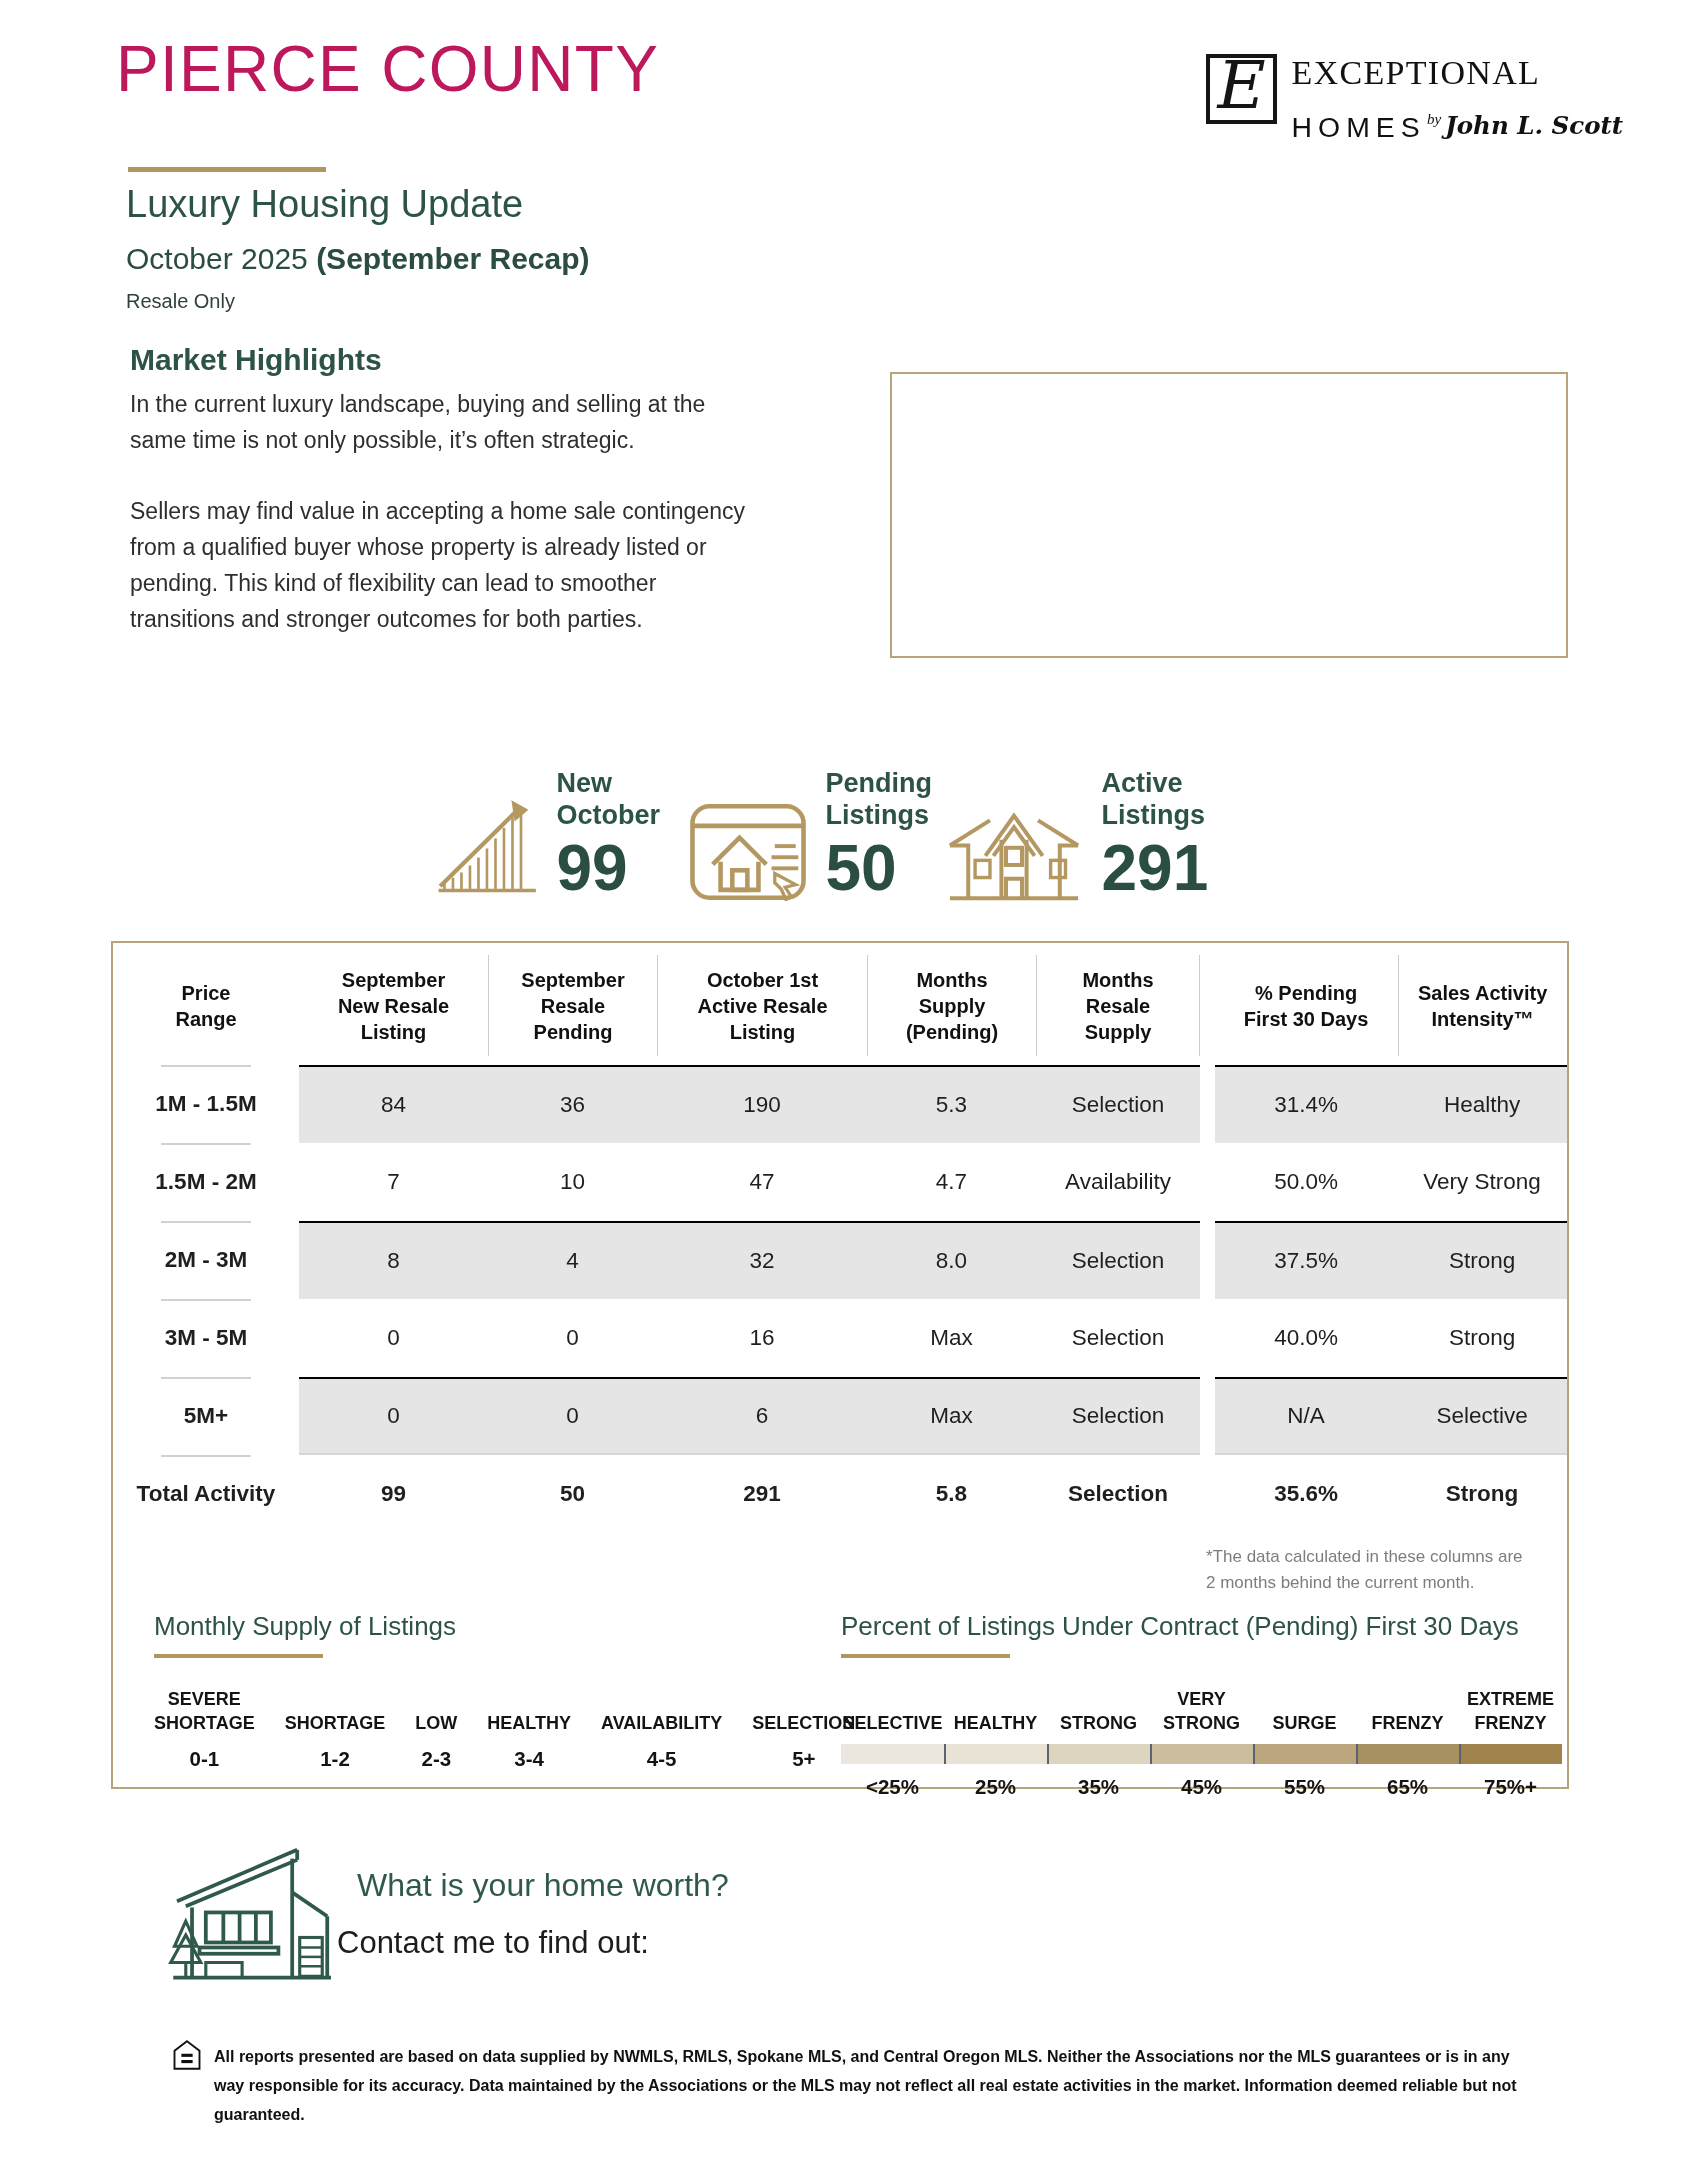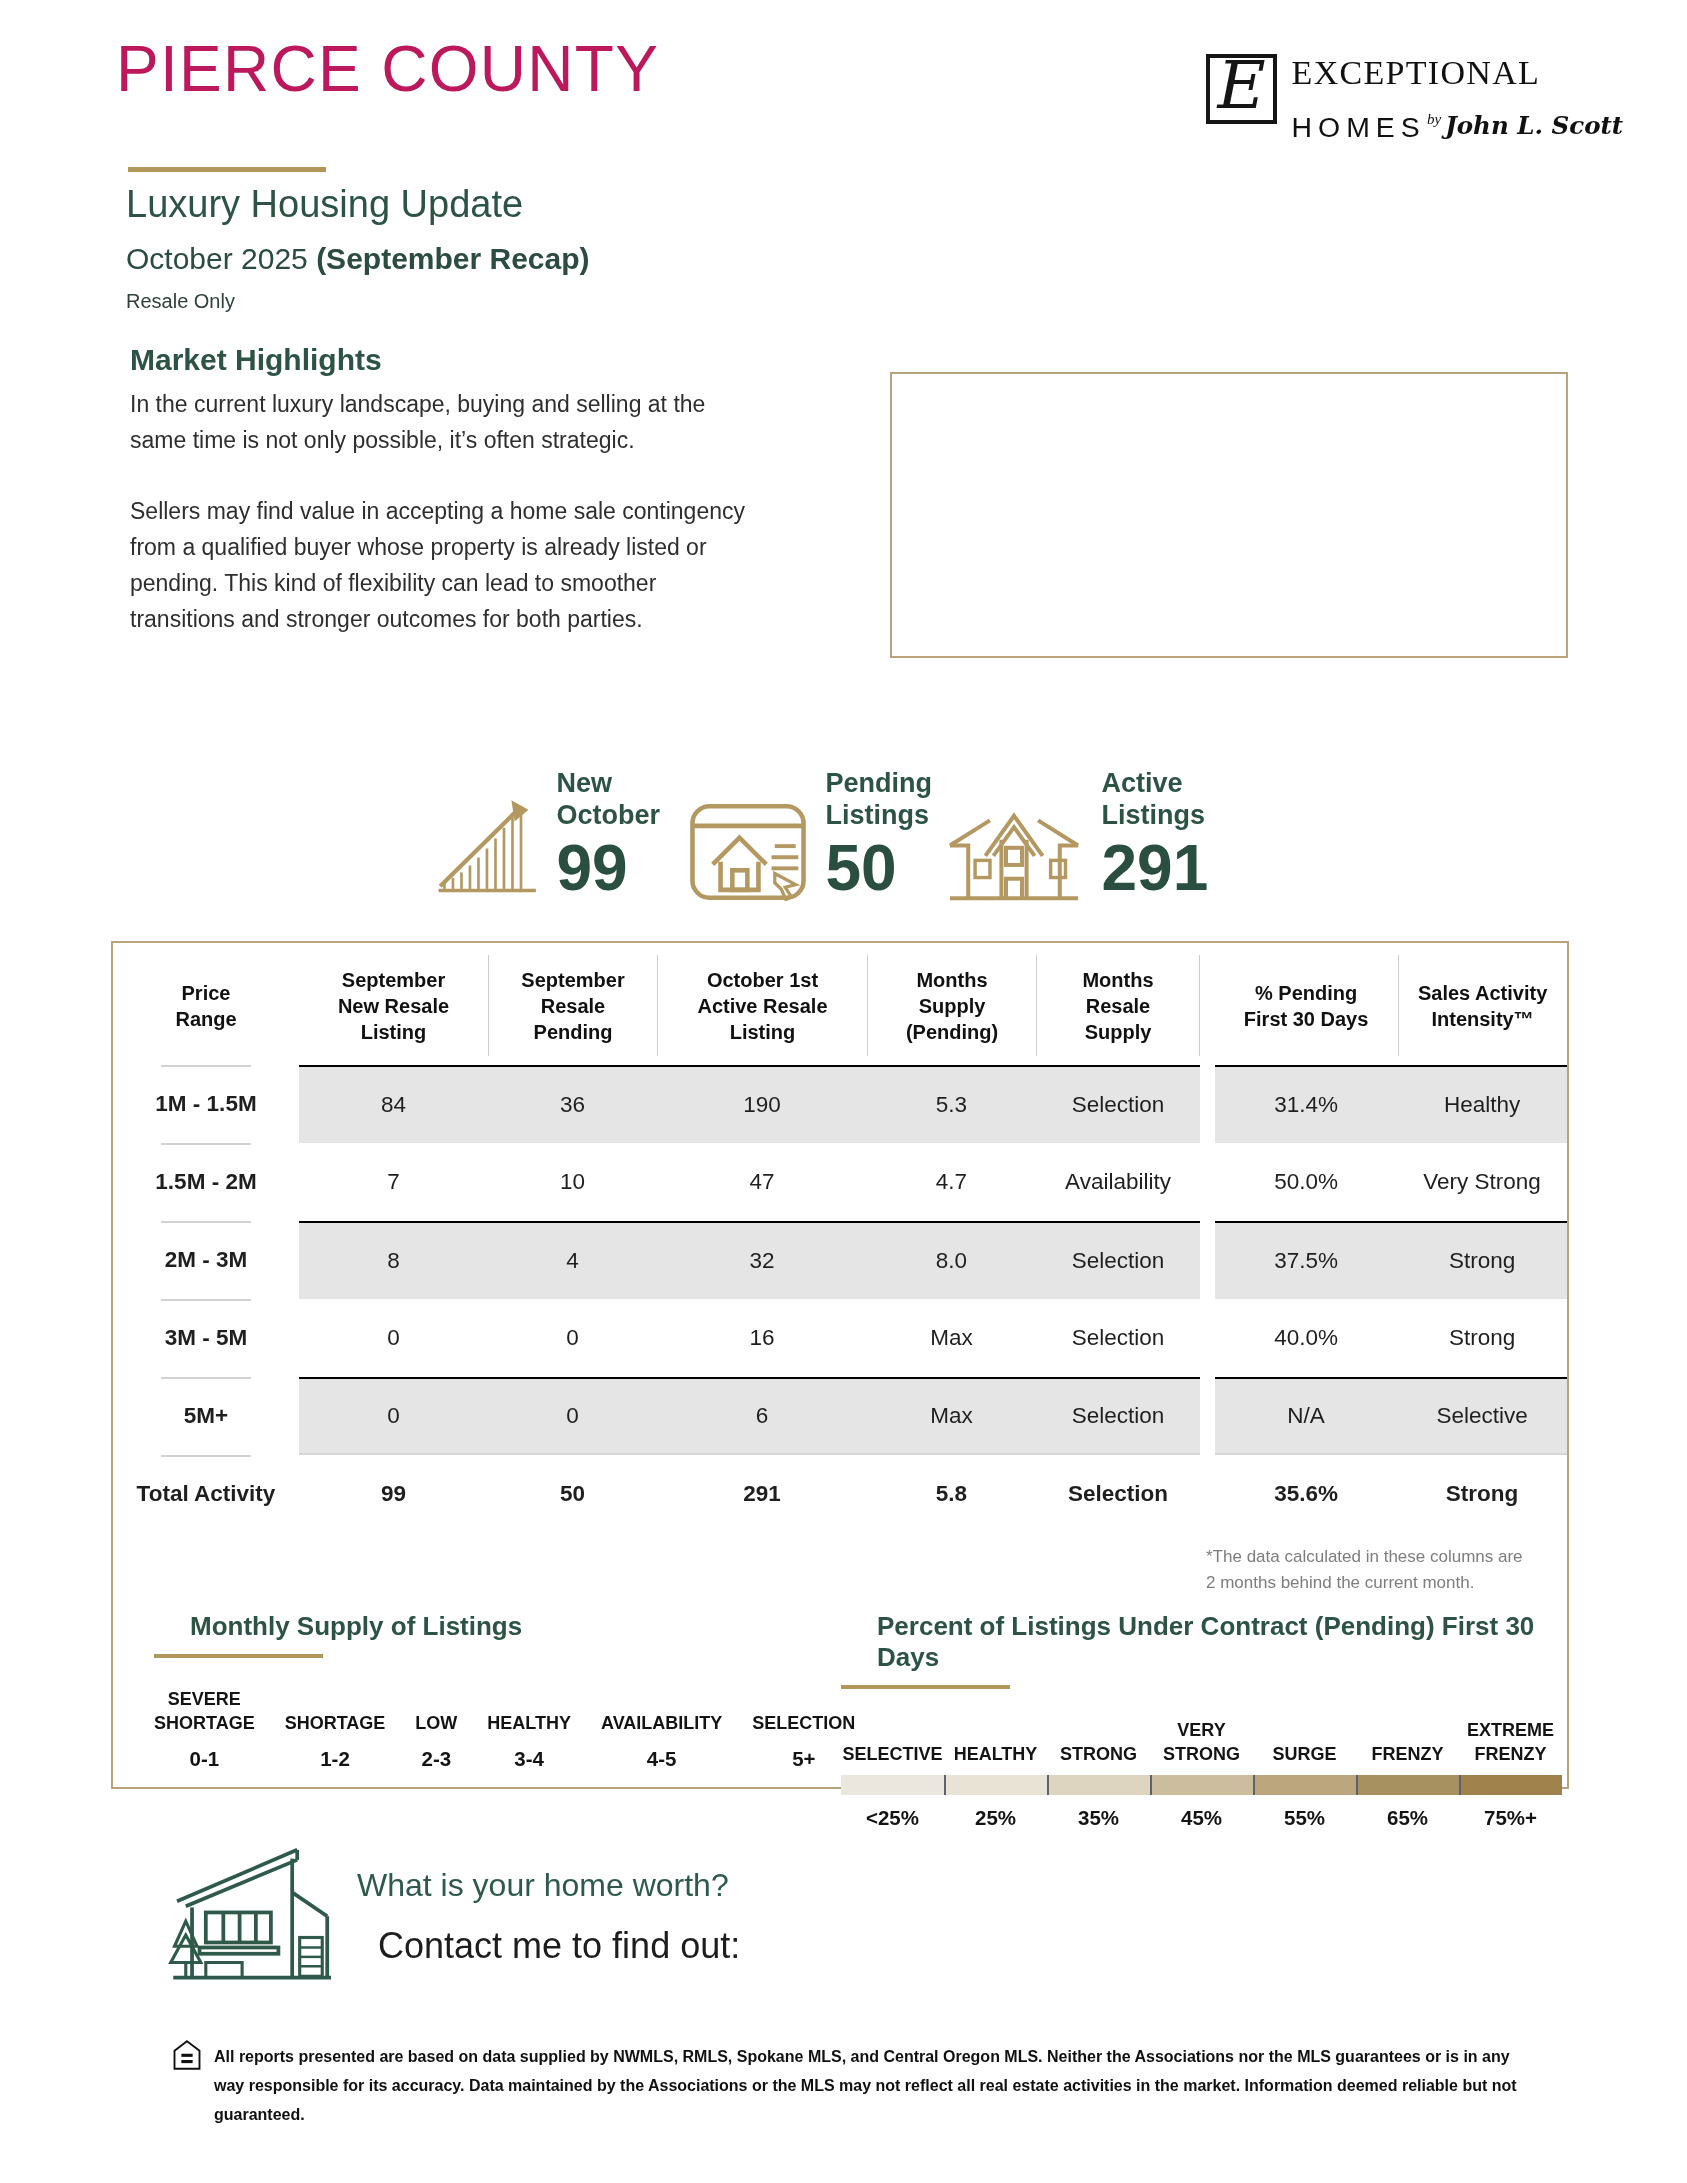--- a/index.html
+++ b/index.html
@@ -54,41 +54,41 @@
   .trow { height:78px; }
   .td { display:flex; align-items:center; justify-content:center; font-size:22.5px; color:#1f1f1f; }
   .td.price { font-weight:bold; position:relative; }
   .td.price::before { content:""; position:absolute; top:0; left:50%; transform:translateX(-50%); width:90px; height:2px; background:#d2d2d2; }
   .trow.shaded .b1, .trow.shaded .b2 { background:#e5e5e5; border-top:2px solid #000000; }
   .trow.shaded-last .b1, .trow.shaded-last .b2 { border-bottom:2px solid #d6d6d6; }
   .trow.total .td { font-weight:bold; }
   .tfoot-note { left:1093px; top:601px; width:370px; font-size:17px; color:#7d7d7d; line-height:1.55; }
 
   
-  .lg-heading { font-size:26px; font-weight:bold; color:#2c5344;margin-left:36px; }
+  .lg-heading { font-size:26px; font-weight:normal; color:#2c5344; }
   .lg-rule { width:169px; height:4px; background:#b2975c; margin-top:12px; }
   .lg-supply { left:41px; top:668px; }
   .lg-supply-items { display:flex; gap:30px; margin-top:28px; }
   .lg-item { text-align:center; }
   .lg-label { min-height:49px; display:flex; align-items:flex-end; justify-content:center;
               font-size:18px; font-weight:bold; color:#141414; line-height:1.3; white-space:pre-line; }
   .lg-value { margin-top:12px; font-size:20.5px; font-weight:bold; color:#141414; }
   .lg-pending { left:728px; top:668px; }
   .lg-pending-grid { display:grid; grid-template-columns:repeat(7,103px); margin-top:28px; }
   .lg-col { text-align:center; }
   .seg { height:20px; margin-top:9.3px; }
   .lg-col + .lg-col .seg { border-left:2.6px solid #5c636e; }
   .seg-0{background:#ebe7de} .seg-1{background:#e9e3d6} .seg-2{background:#ded5c1}
   .seg-3{background:#ccbd9f} .seg-4{background:#bca67e} .seg-5{background:#a89161} .seg-6{background:#a0824d}
   .lg-col .lg-value { margin-top:10.6px; }
 
   
   .cta-icon { left:167px; top:1831px; }
   .cta-heading { left:357px; top:1867px; font-size:32px; color:#2f5a4a; }
-  .cta-sub { left:378px; top:1925px; font-size:36px; color:#1d1d1d; }
+  .cta-sub { left:337px; top:1925px; font-size:31px; color:#1d1d1d; }
 
   
   .eh-icon { left:173px; top:2040px; }
   .disclaimer { left:214px; top:2042px; width:1317px; font-size:16px; font-weight:bold; color:#101010; line-height:29px; }
 </style>
 </head>
 <body>
 
 <div class="abs page-title">PIERCE COUNTY</div>
 <div class="abs title-rule"></div>

